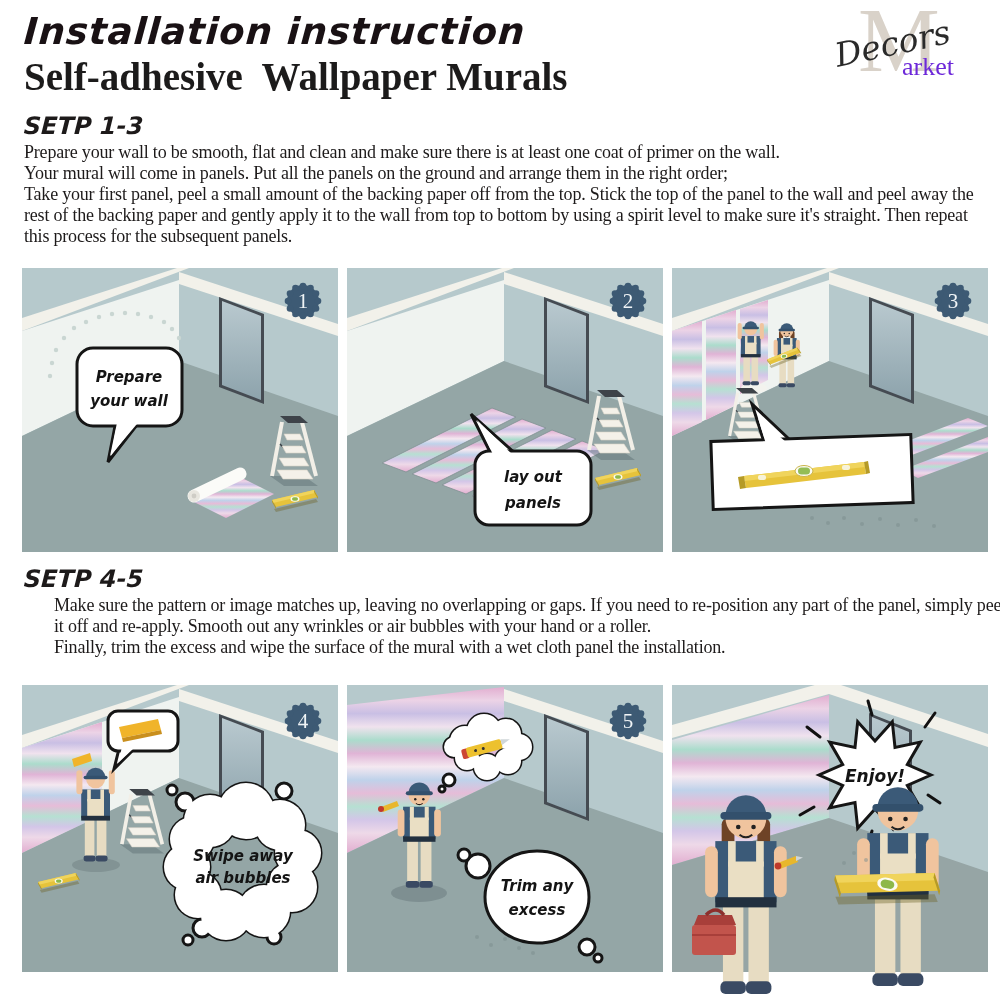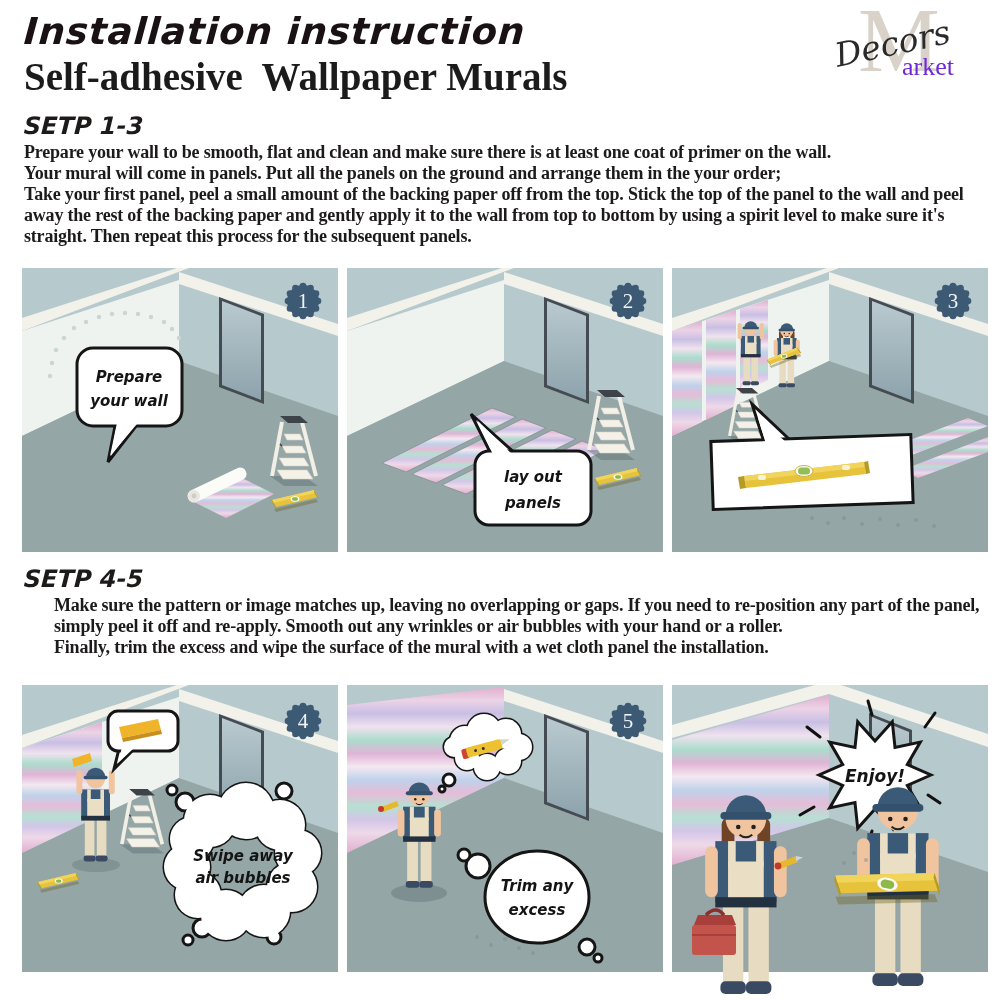--- a/index.html
+++ b/index.html
@@ -19,21 +19,21 @@
   .logo-script{position:absolute;left:-4px;top:18px;font-family:"DejaVu Serif",serif;
                font-style:italic;font-size:33px;color:#2a2a2a;transform:rotate(-12deg);}
   .logo-rest{position:absolute;left:64px;top:46px;font-family:"Liberation Serif",serif;
              font-size:26px;color:#6d28d9;}
 
   .step-heading{margin:0;font-family:"DejaVu Sans",sans-serif;font-style:italic;font-weight:800;
                 font-size:24px;color:#1d1a1a;transform:skewX(-3deg);position:absolute;left:24px;}
   .h-step1{top:112px;} .h-step2{top:565px;}
 
   .copy{position:absolute;left:24px;width:954px;color:#1d1a1a;
-        font-family:"Liberation Serif",serif;font-weight:bold;
+        font-family:"Liberation Serif",serif;font-weight:normal;
         font-size:18px;line-height:21px;letter-spacing:-0.2px;}
   .copy p{margin:0;}
   .copy1{top:142px;} .copy2{top:595px;margin-left:30px;}
 
   .row{position:absolute;left:22px;display:flex;gap:9px;align-items:flex-start;}
   .row1{top:268px;} .row2{top:685px;}
   .scene{margin:0;width:316px;position:relative;}
   .scene svg{display:block;}
 
   .badge-num{font-family:"Liberation Serif",serif;font-size:21px;fill:#f0f4f6;}
@@ -178,21 +178,21 @@
 
   <div class="logo">
     <span class="logo-m">M</span>
     <span class="logo-script">Decors</span>
     <span class="logo-rest">arket</span>
   </div>
 
   <h3 class="step-heading h-step1">SETP 1-3</h3>
   <div class="copy copy1">
     <p>Prepare your wall to be smooth, flat and clean and make sure there is at least one coat of primer on the wall.</p>
-    <p>Your mural will come in panels. Put all the panels on the ground and arrange them in the your order;</p>
+    <p>Your mural will come in panels. Put all the panels on the ground and arrange them in the right order;</p>
     <p>Take your first panel, peel a small amount of the backing paper off from the top. Stick the top of the panel to the wall and peel away the rest of the backing paper and gently apply it to the wall from top to bottom by using a spirit level to make sure it's straight. Then repeat this process for the subsequent panels.</p>
   </div>
 
   <div class="row row1">
 
     <figure class="scene">
       <svg width="316" height="284" viewBox="0 0 316 284">
         <g>
           <rect width="316" height="284" fill="#b6c9cc"></rect>
           <polygon points="0,50 155,0 167,0 0,63" fill="#f2f1ea"></polygon>

